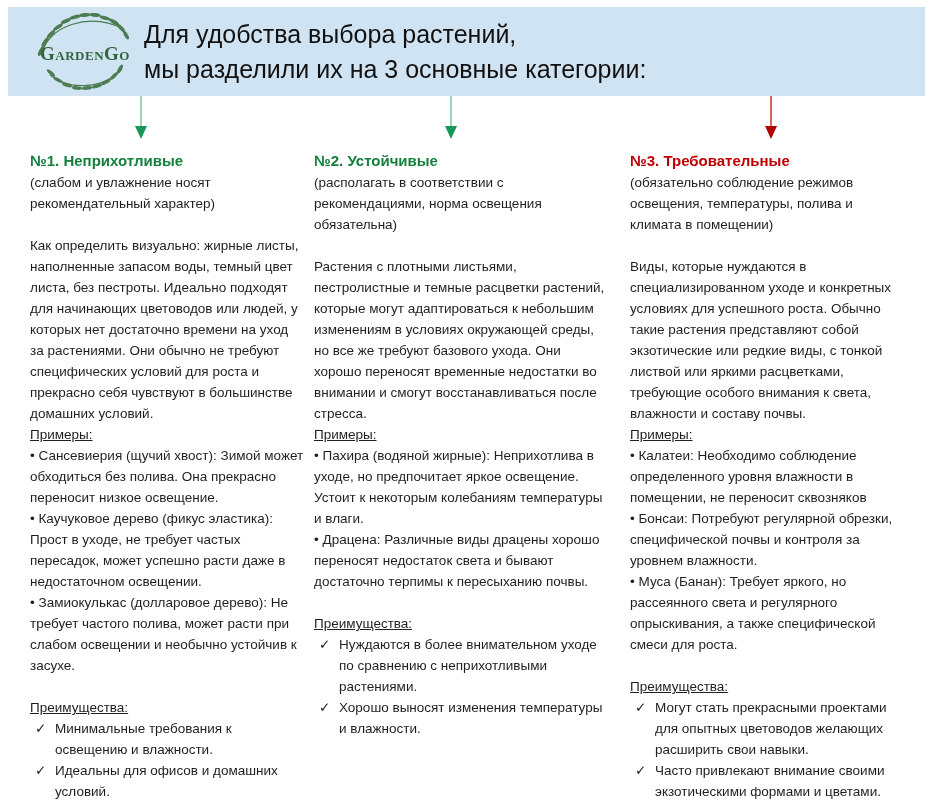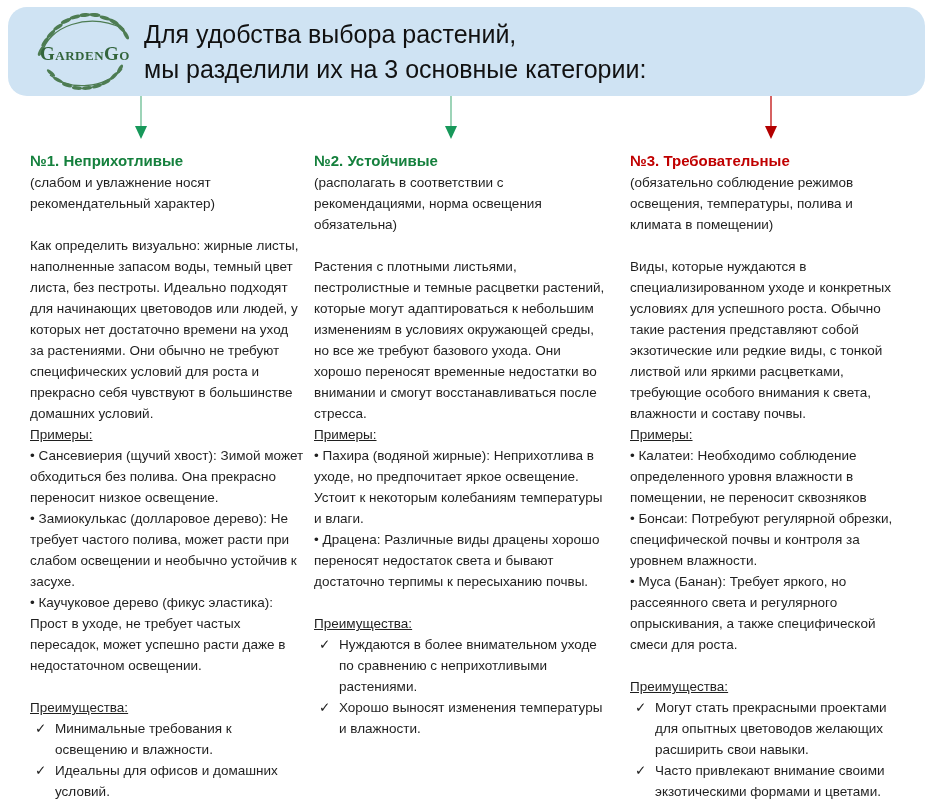--- a/index.html
+++ b/index.html
@@ -2,21 +2,21 @@
 <html><head>
 <meta charset="utf-8">
 <style>
   * { margin:0; padding:0; box-sizing:border-box; }
   html,body { width:933px; height:800px; background:#ffffff; overflow:hidden;
     font-family:"Liberation Sans","DejaVu Sans",sans-serif; color:#1f1f1f; }
   .page { position:relative; width:933px; height:800px; background:#fff; }
 
   
   .banner { position:absolute; left:8px; top:7px; right:8px; height:89px;
-    background:#cfe3f3; display:flex; align-items:center;border-radius:19px; }
+    background:#cfe3f3; display:flex; align-items:center; }
   .logo { position:relative; width:118px; height:86px; margin-left:18px; flex:0 0 auto; }
   .logo svg { position:absolute; left:0; top:0; }
   .logo-text { position:absolute; left:0; right:0; top:34px; text-align:center;
     font-family:"Liberation Serif","DejaVu Serif",serif; font-variant-caps:small-caps;
     font-weight:bold; font-size:19px; letter-spacing:0.5px; color:#33653c; }
   .titles { flex:1; text-align:left; font-size:25px; line-height:35px; color:#111;
     padding-right:40px; }
 
   
   .arrow { position:absolute; top:96px; width:16px; height:44px; }
@@ -138,22 +138,22 @@
   </svg>
 
   <div class="cols">
 
     <section class="col col1 c1">
       <h2>№1. Неприхотливые</h2>
       <p class="subtitle">(слабом и увлажнение носят рекомендательный характер)</p>
       <p class="desc">Как определить визуально: жирные листы, наполненные запасом воды, темный цвет листа, без пестроты. Идеально подходят для начинающих цветоводов или людей, у которых нет достаточно времени на уход за растениями. Они обычно не требуют специфических условий для роста и прекрасно себя чувствуют в большинстве домашних условий.</p>
       <p class="sec-label">Примеры:</p>
       <p class="example"><span>•</span> <span>Сансевиерия (щучий хвост): Зимой может обходиться без полива. Она прекрасно переносит низкое освещение.</span></p>
+      <p class="example"><span>•</span> <span>Каучуковое дерево (фикус эластика): Прост в уходе, не требует частых пересадок, может успешно расти даже в недостаточном освещении.</span></p>
       <p class="example"><span>•</span> <span>Замиокулькас (долларовое дерево): Не требует частого полива, может расти при слабом освещении и необычно устойчив к засухе.</span></p>
-      <p class="example"><span>•</span> <span>Каучуковое дерево (фикус эластика): Прост в уходе, не требует частых пересадок, может успешно расти даже в недостаточном освещении.</span></p>
       <p class="adv-label">Преимущества:</p>
       <div class="check-item">
           <span class="check-mark">✓</span>
           <span class="check-text">Минимальные требования к освещению и влажности.</span>
         </div>
       <div class="check-item">
           <span class="check-mark">✓</span>
           <span class="check-text">Идеальны для офисов и домашних условий.</span>
         </div>
 

